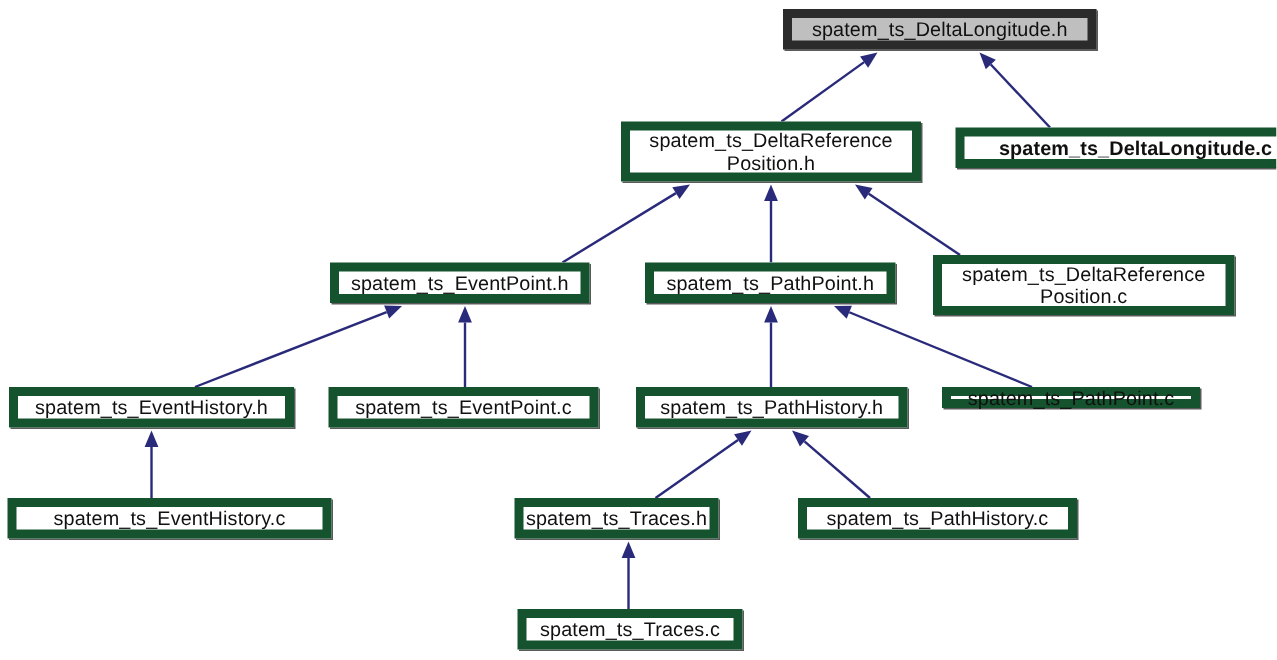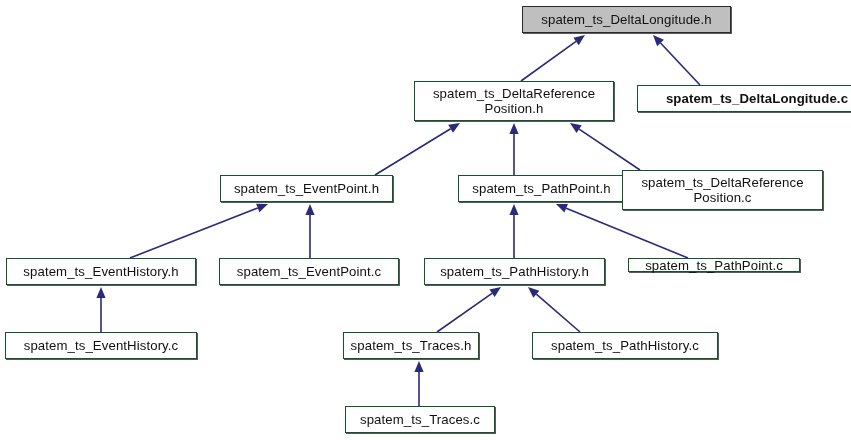--- a/index.html
+++ b/index.html
@@ -23,21 +23,21 @@
     height: 440px;
     pointer-events: none;
   }
   .graph-node {
     position: absolute;
     box-sizing: border-box;
     display: flex;
     align-items: center;
     justify-content: center;
     text-align: center;
-    border: 1px solid #14532d;
+    border: 6px solid #14532d;
     background: #ffffff;
     color: #101010;
     font-size: 13.2px;
     line-height: 15px;
     letter-spacing: 0.1px;
     white-space: pre-line;
     box-shadow: 1px 1px 0 0 #5a5a5a;
   }
   .graph-node.highlight {
     background: #bfbfbf;
@@ -105,25 +105,25 @@
         <line x1="419" y1="406" x2="419" y2="372" stroke="#2a2a7a" stroke-width="1.6"></line>
         <polygon points="419,361 423.6,372 414.4,372" fill="#2a2a7a"></polygon>
       </g>
     </svg>
   <div id="node-layer">
       <div class="graph-node highlight" style="left: 522px; top: 6px; width: 209px; height: 27px;"><span class="node-label">spatem_ts_DeltaLongitude.h</span></div>
       <div class="graph-node" style="left: 414px; top: 81px; width: 200px; height: 40px;"><span class="node-label">spatem_ts_DeltaReference
 Position.h</span></div>
       <div class="graph-node" style="left: 637px; top: 85px; width: 240px; height: 27px; font-weight: bold;"><span class="node-label">spatem_ts_DeltaLongitude.c</span></div>
       <div class="graph-node" style="left: 220px; top: 175px; width: 173px; height: 27px;"><span class="node-label">spatem_ts_EventPoint.h</span></div>
-      <div class="graph-node" style="left: 430px; top: 175px; width: 167px; height: 27px; margin-left: 28px;"><span class="node-label">spatem_ts_PathPoint.h</span></div>
+      <div class="graph-node" style="left: 430px; top: 175px; width: 167px; height: 27px;"><span class="node-label">spatem_ts_PathPoint.h</span></div>
       <div class="graph-node" style="left: 622px; top: 170px; width: 201px; height: 40px;"><span class="node-label">spatem_ts_DeltaReference
 Position.c</span></div>
       <div class="graph-node" style="left: 6px; top: 258px; width: 190px; height: 27px;"><span class="node-label">spatem_ts_EventHistory.h</span></div>
       <div class="graph-node" style="left: 219px; top: 258px; width: 180px; height: 27px; align-items: center;"><span class="node-label">spatem_ts_EventPoint.c</span></div>
       <div class="graph-node" style="left: 424px; top: 258px; width: 181px; height: 27px;"><span class="node-label">spatem_ts_PathHistory.h</span></div>
       <div class="graph-node" style="left: 628px; top: 258px; width: 172px; height: 14px;"><span class="node-label">spatem_ts_PathPoint.c</span></div>
-      <div class="graph-node" style="left: 5px; top: 332px; width: 192px; height: 27px;"><span class="node-label">spatem_ts_EventHistory.c</span></div>
+      <div class="graph-node" style="left: 5px; top: 332px; width: 216px; height: 27px;"><span class="node-label">spatem_ts_EventHistory.c</span></div>
       <div class="graph-node" style="left: 343px; top: 332px; width: 136px; height: 27px;"><span class="node-label">spatem_ts_Traces.h</span></div>
       <div class="graph-node" style="left: 532px; top: 332px; width: 186px; height: 27px;"><span class="node-label">spatem_ts_PathHistory.c</span></div>
       <div class="graph-node" style="left: 345px; top: 406px; width: 150px; height: 27px;"><span class="node-label">spatem_ts_Traces.c</span></div>
     </div>
 </div>
 
 </body></html>

